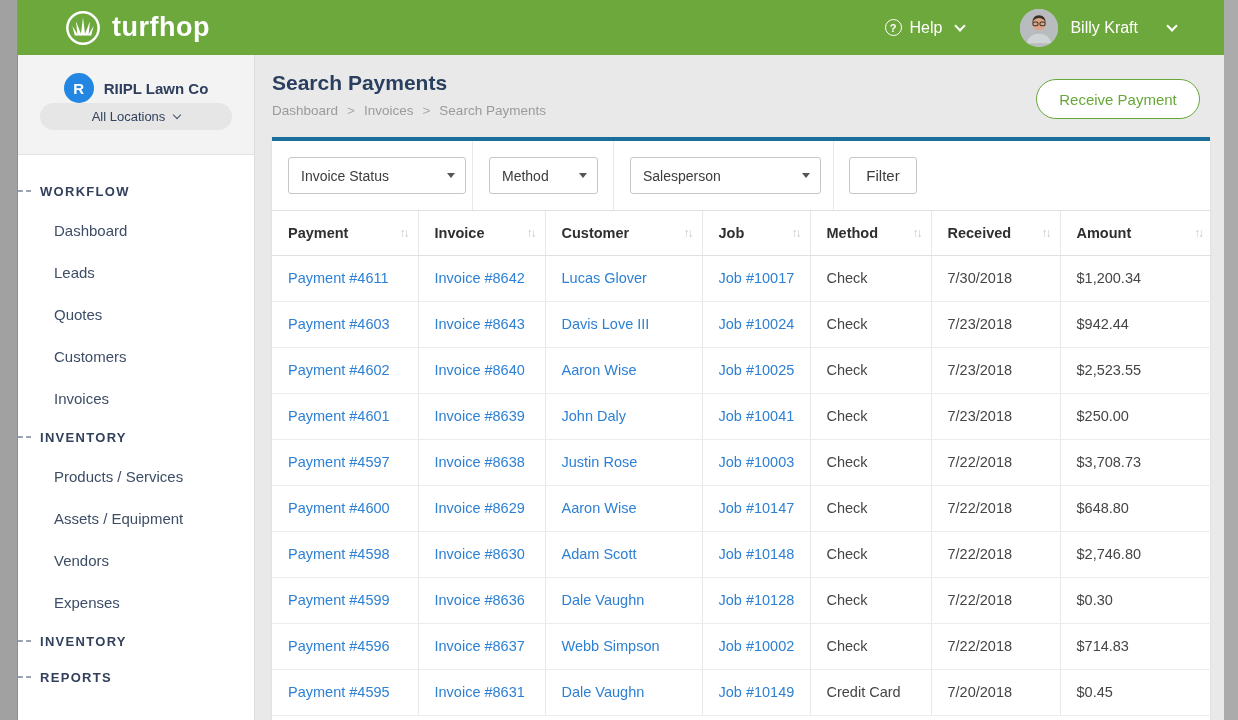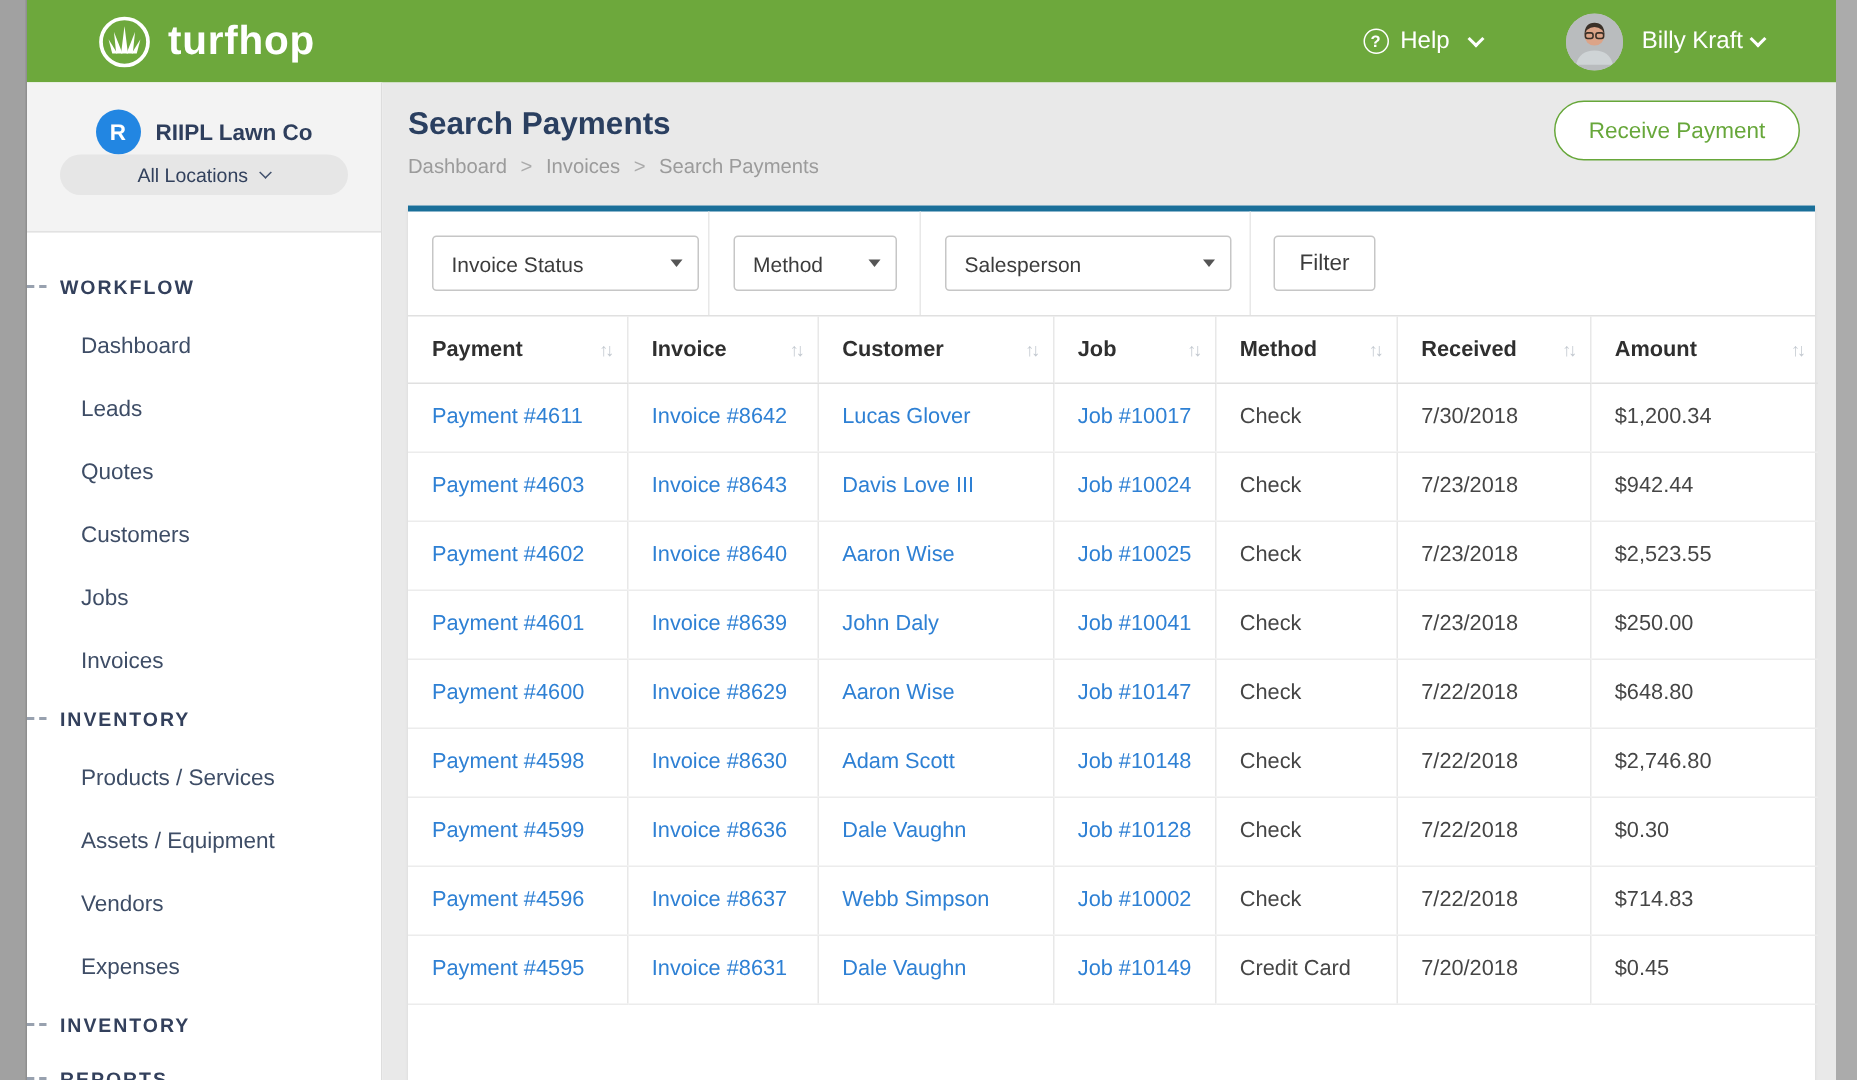--- a/index.html
+++ b/index.html
@@ -25,21 +25,21 @@
   .qmark { width:17px; height:17px; border:1.5px solid #fff; border-radius:50%;
            display:flex; align-items:center; justify-content:center; font-size:11px; font-weight:700; }
   .chev { width:8px; height:8px; border-right:2px solid #fff; border-bottom:2px solid #fff;
           transform:rotate(45deg); margin-top:-4px; }
   .chev-sm { width:6px; height:6px; border-right:1.5px solid #40506b; border-bottom:1.5px solid #40506b;
              transform:rotate(45deg); margin-top:-3px; }
   .help .chev { margin-left:6px; }
   .avatar { width:38px; height:38px; border-radius:50%; overflow:hidden; background:#c4c7c9;
             margin-left:56px; cursor:pointer; flex:none; }
   .user { display:flex; align-items:center; color:#fff; font-size:16px; margin-left:12px;
-          gap:6px; cursor:pointer; }
+          gap:30px; cursor:pointer; }
 
   
   .sidebar { position:absolute; left:18px; top:55px; width:237px; height:665px;
              background:#fff; border-right:1px solid #ddd; }
   .company-block { height:100px; background:#f3f3f3; border-bottom:1px solid #e2e2e2;
                    display:flex; flex-direction:column; align-items:center; }
   .company-row { display:flex; align-items:center; gap:10px; margin-top:18px; cursor:pointer; }
   .company-logo { width:30px; height:30px; border-radius:50%; background:#2286e2; color:#fff;
                   font-size:15px; font-weight:700; display:flex; align-items:center; justify-content:center; }
   .company-name { font-size:15px; font-weight:700; color:#2e3e5c; }
@@ -54,21 +54,21 @@
   .nav-item { height:42px; display:flex; align-items:center; padding-left:36px;
               font-size:15px; color:#3e4d66; cursor:pointer; }
 
   
   .main { position:absolute; left:255px; top:55px; width:969px; height:665px;
           background:#e9e9e9; padding:16px 14px 0 17px; overflow:hidden; }
   .page-title { font-size:21px; font-weight:700; color:#2a3f60; }
   .breadcrumb { margin-top:8px; font-size:13.5px; color:#9b9b9b; display:flex; gap:9px; align-items:center; }
   .crumb-link { cursor:pointer; }
   .crumb-sep { color:#ababab; }
-  .receive-btn { position:absolute; top:12px; right:24px; width:164px; height:40px;
+  .receive-btn { position:absolute; top:24px; right:24px; width:164px; height:40px;
                  border-radius:20px; border:1.5px solid #67a73a; background:#fff; color:#67a73a;
                  font-size:15px; font-family:inherit; cursor:pointer; }
 
   .card { margin-top:19px; background:#fff; border-top:4px solid #1a6f99; height:600px;
           box-shadow:0 1px 2px rgba(0,0,0,.08); }
 
   
   .filter-strip { height:70px; border-bottom:1px solid #e0e0e0; display:flex; }
   .fsec { border-left:1px solid #e8e8e8; display:flex; align-items:center; }
   .fsec:first-child { border-left:none; }
@@ -151,21 +151,20 @@
       <span>All Locations</span>
       <span class="chev-sm"></span>
     </div>
   </div>
   <div class="side-nav">
     <div class="nav-heading">WORKFLOW</div>
     <div class="nav-item">Dashboard</div>
     <div class="nav-item">Leads</div>
     <div class="nav-item">Quotes</div>
     <div class="nav-item">Customers</div>
-    <div class="nav-item">Jobs</div>
     <div class="nav-item">Invoices</div>
     <div class="nav-heading">INVENTORY</div>
     <div class="nav-item">Products / Services</div>
     <div class="nav-item">Assets / Equipment</div>
     <div class="nav-item">Vendors</div>
     <div class="nav-item">Expenses</div>
     <div class="nav-heading">INVENTORY</div>
     <div class="nav-heading">REPORTS</div>
   </div>
 </div>
@@ -293,20 +292,29 @@
         <tr>
           <td class="link">Payment #4601</td>
           <td class="link">Invoice #8639</td>
           <td class="link">John Daly</td>
           <td class="link">Job #10041</td>
           <td>Check</td>
           <td>7/23/2018</td>
           <td>$250.00</td>
         </tr>
         <tr>
+          <td class="link">Payment #4597</td>
+          <td class="link">Invoice #8638</td>
+          <td class="link">Justin Rose</td>
+          <td class="link">Job #10003</td>
+          <td>Check</td>
+          <td>7/22/2018</td>
+          <td>$3,708.73</td>
+        </tr>
+        <tr>
           <td class="link">Payment #4600</td>
           <td class="link">Invoice #8629</td>
           <td class="link">Aaron Wise</td>
           <td class="link">Job #10147</td>
           <td>Check</td>
           <td>7/22/2018</td>
           <td>$648.80</td>
         </tr>
         <tr>
           <td class="link">Payment #4598</td>

